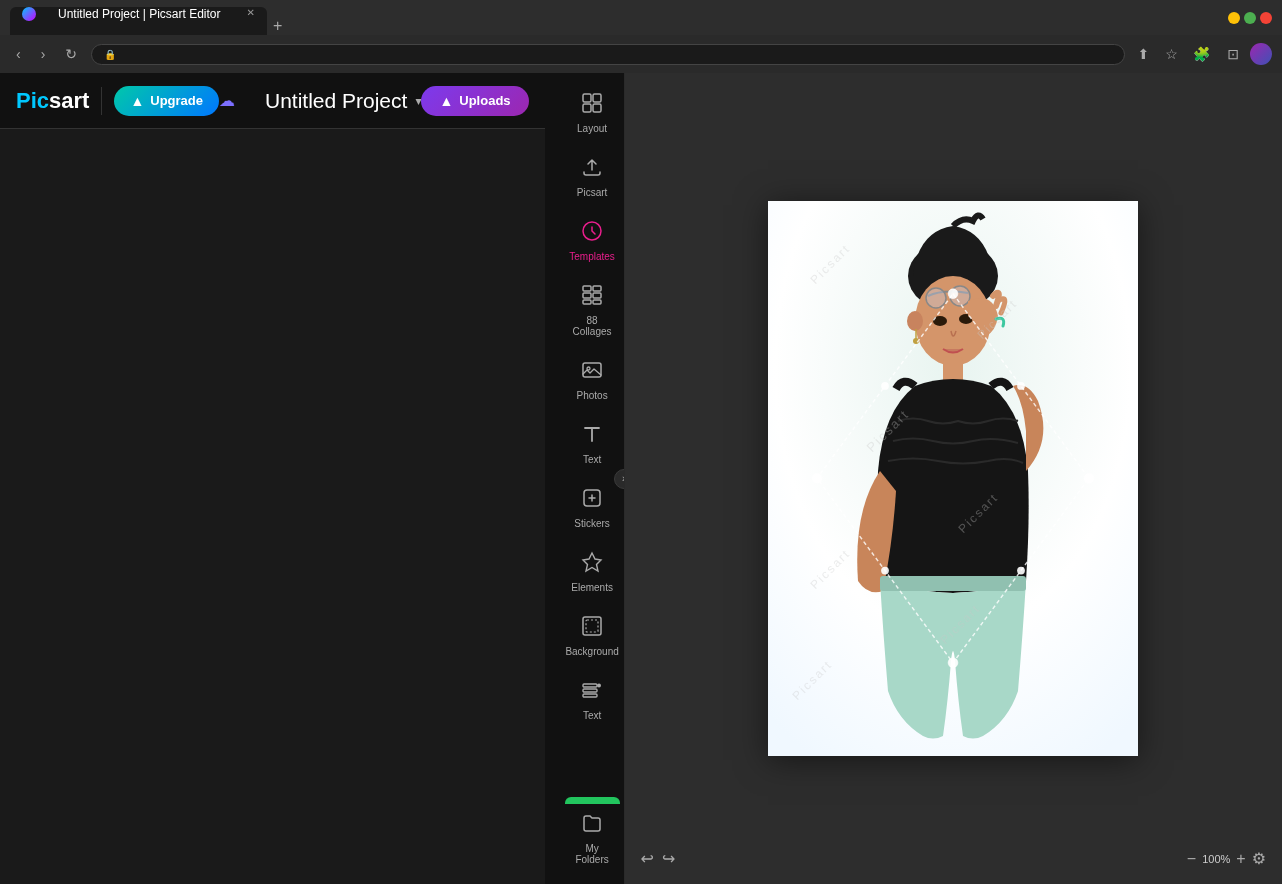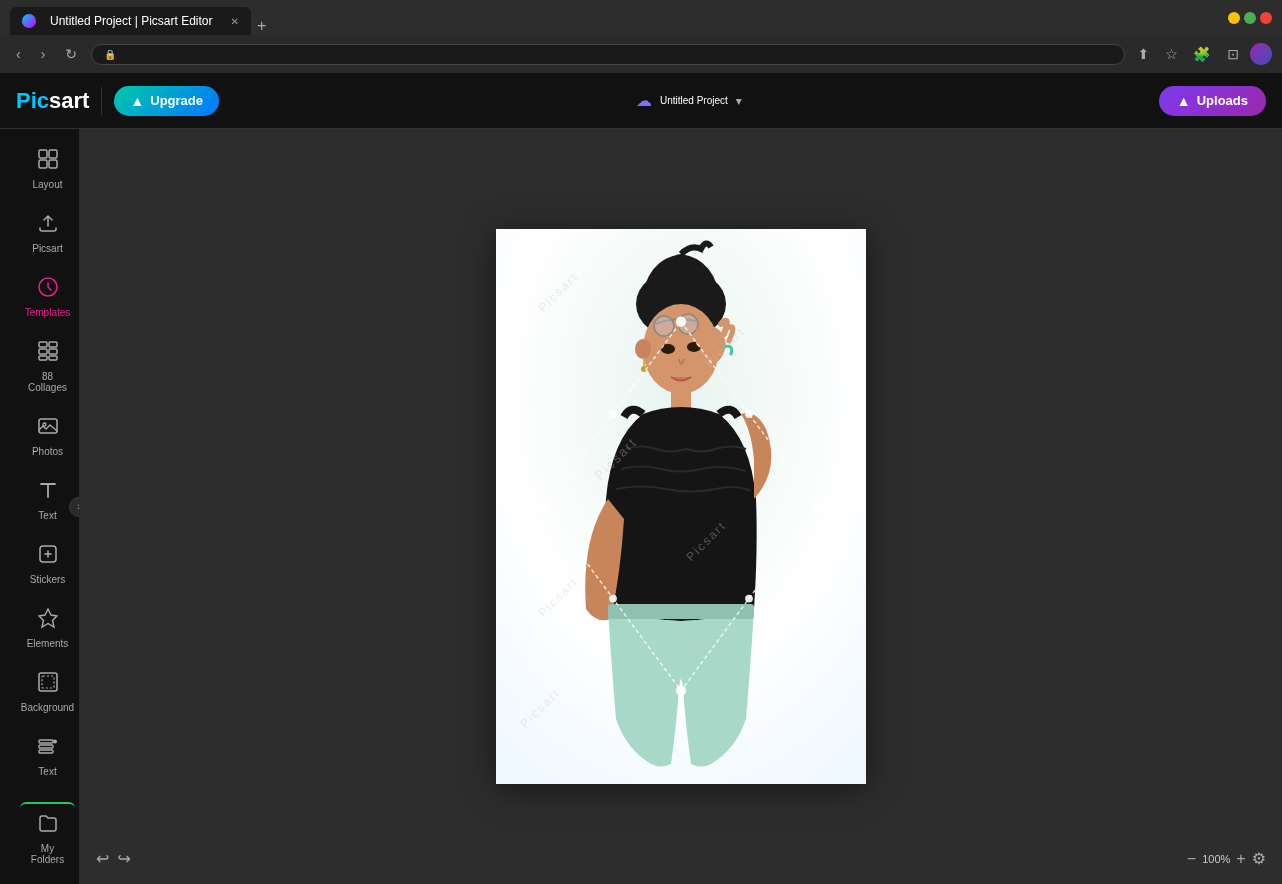--- a/index.html
+++ b/index.html
@@ -1,67 +1,67 @@
 <!DOCTYPE html>
 <html><head>
   <meta charset="utf-8">
   <style>
     * { margin: 0; padding: 0; box-sizing: border-box; }
     body { width: 1282px; height: 884px; overflow: hidden; font-family: -apple-system, BlinkMacSystemFont, 'Segoe UI', sans-serif; background: #1a1a1a; }
 
     
     .browser-chrome { background: #2d2d2d; height: 35px; display: flex; align-items: center; padding: 0 10px; gap: 8px; }
     .browser-tabs { display: flex; align-items: flex-end; height: 100%; }
-    .browser-tab { background: #3c3c3c; border-radius: 6px 6px 0 0; padding: 0 12px; height: 28px; display: flex; align-items: center; gap: 14px; font-size: 12px; color: #ccc; }
+    .browser-tab { background: #3c3c3c; border-radius: 6px 6px 0 0; padding: 0 12px; height: 28px; display: flex; align-items: flex-start; gap: 22px; font-size: 12px; color: #ccc; }
     .browser-tab.active { background: #1a1a1a; color: #fff; }
     .tab-favicon { width: 14px; height: 14px; border-radius: 50%; background: linear-gradient(135deg, #00c8ff, #cc00ff); }
     .tab-close { font-size: 10px; color: #999; cursor: pointer; margin-left: 4px; }
     .new-tab-btn { background: none; border: none; color: #aaa; font-size: 16px; cursor: pointer; padding: 0 6px; }
     .window-controls { margin-left: auto; display: flex; gap: 4px; }
     .win-btn { width: 12px; height: 12px; border-radius: 50%; border: none; cursor: pointer; }
     .win-min { background: #ffc107; }
     .win-max { background: #4caf50; }
     .win-close { background: #f44336; }
 
     .browser-nav { background: #2a2a2a; height: 38px; display: flex; align-items: center; padding: 0 10px; gap: 8px; }
     .nav-btn { background: none; border: none; color: #aaa; font-size: 14px; cursor: pointer; padding: 4px 6px; border-radius: 3px; }
     .address-bar { flex: 1; background: #1a1a1a; border: 1px solid #444; border-radius: 16px; padding: 4px 12px; color: #ccc; font-size: 12px; display: flex; align-items: center; gap: 6px; }
     .lock-icon { color: #aaa; font-size: 10px; }
     .nav-actions { display: flex; gap: 6px; }
     .nav-action-btn { background: none; border: none; color: #aaa; font-size: 14px; cursor: pointer; padding: 3px 5px; }
 
     
-    .app { display: flex; flex-direction: column; height: calc(884px - 73px); background: #1a1a1a; }
+    .app { display: flex; height: calc(884px - 73px); background: #1a1a1a; }
 
     
     .app-header { background: #111; height: 56px; display: flex; align-items: center; padding: 0 16px; border-bottom: 1px solid #333; }
     .logo { display: flex; align-items: center; gap: 6px; }
     .logo-text { font-size: 22px; font-weight: 700; color: #fff; }
     .logo-text span { color: #00c8ff; }
     .header-divider { width: 1px; height: 28px; background: #333; margin: 0 12px; }
     .upgrade-btn { background: linear-gradient(135deg, #00c8aa, #0077ff); border: none; border-radius: 20px; padding: 7px 16px; color: #fff; font-size: 13px; font-weight: 600; cursor: pointer; display: flex; align-items: center; gap: 6px; }
     .header-center { flex: 1; display: flex; align-items: center; justify-content: center; gap: 8px; }
     .cloud-icon { color: #7c6fff; font-size: 16px; }
-    .project-title { color: #fff; font-size: 10px; font-weight: 500; }
+    .project-title { color: #fff; font-size: 21px; font-weight: 500; margin-left: 22px; }
     .chevron-down { color: #aaa; font-size: 12px; }
     .export-btn { background: linear-gradient(135deg, #7c3aed, #9c27b0); border: none; border-radius: 20px; padding: 7px 18px; color: #fff; font-size: 13px; font-weight: 600; cursor: pointer; display: flex; align-items: center; gap: 6px; }
 
     
     .main-area { display: flex; flex: 1; overflow: hidden; }
 
     
     .sidebar { width: 80px; background: #111; border-right: 1px solid #2a2a2a; display: flex; flex-direction: column; align-items: center; padding: 8px 0; overflow-y: auto; }
     .sidebar-item { display: flex; flex-direction: column; align-items: center; gap: 4px; padding: 10px 6px; width: 100%; cursor: pointer; border-radius: 6px; margin: 1px 4px; width: calc(100% - 8px); }
     .sidebar-item.active { color: #e91e8c; }
     .sidebar-item .icon { font-size: 20px; color: #aaa; }
     .sidebar-item.active .icon { color: #e91e8c; }
     .sidebar-item .label { font-size: 10px; color: #aaa; text-align: center; }
     .sidebar-item.active .label { color: #e91e8c; }
     .sidebar-spacer { flex: 1; }
-    .sidebar-bottom { border-top: 2px solid #22c55e; padding-top: 8px; }
+    .sidebar-bottom { border-top: 7px solid #22c55e; padding-top: 8px; }
 
     
     .canvas-area { flex: 1; background: #2d2d2d; display: flex; align-items: center; justify-content: center; position: relative; overflow: hidden; }
     .canvas-container { position: relative; width: 370px; height: 555px; background: #fff; box-shadow: 0 4px 30px rgba(0,0,0,0.5); }
 
     
     .watermark-overlay { position: absolute; top: 0; left: 0; width: 100%; height: 100%; pointer-events: none; overflow: hidden; }
     .watermark-text { position: absolute; color: rgba(200,200,200,0.35); font-size: 13px; font-weight: 300; white-space: nowrap; transform-origin: center; letter-spacing: 2px; }
 
     

